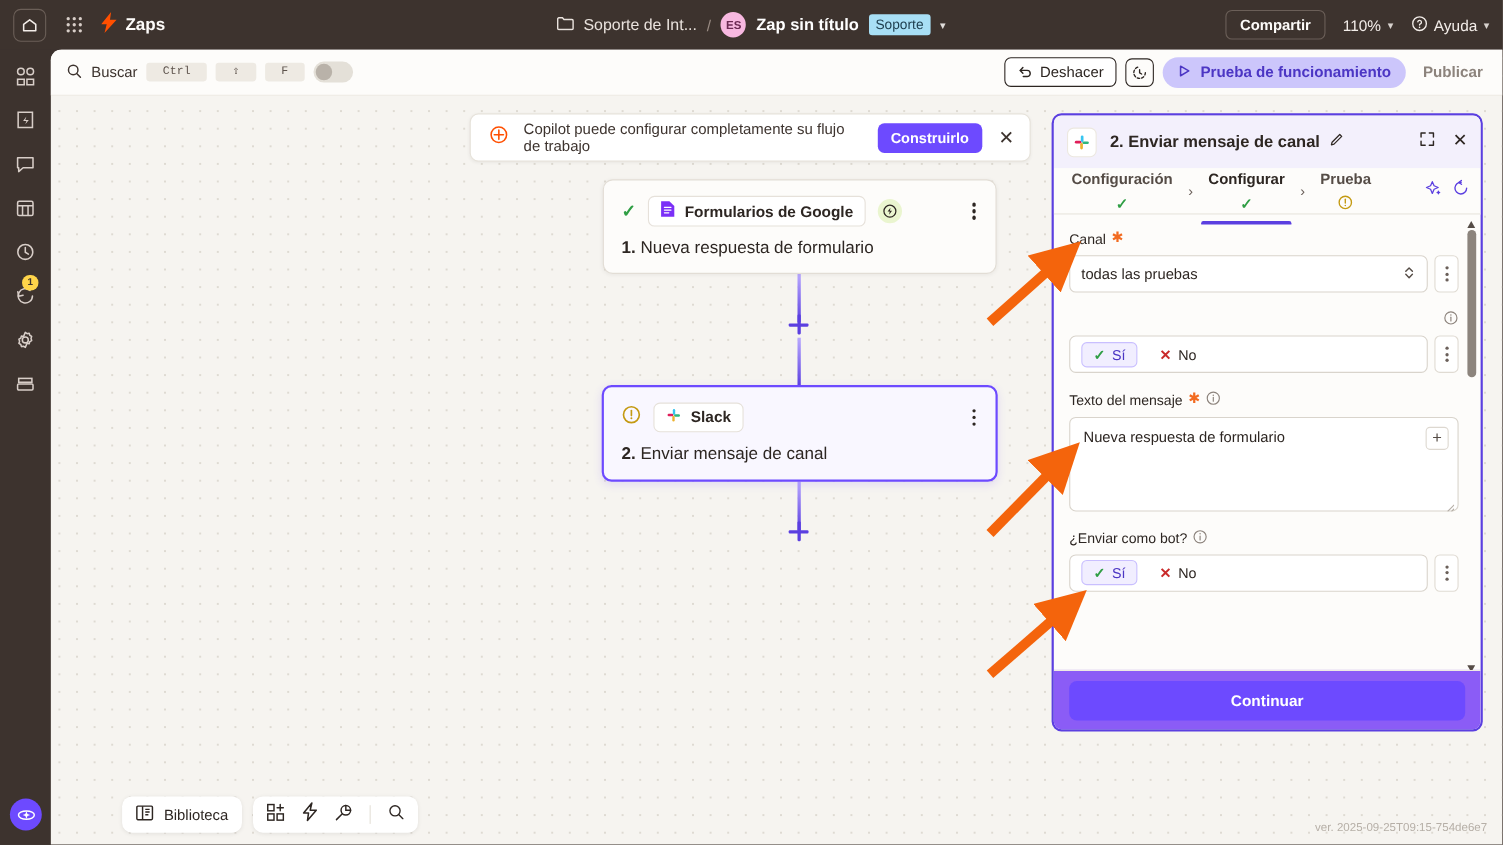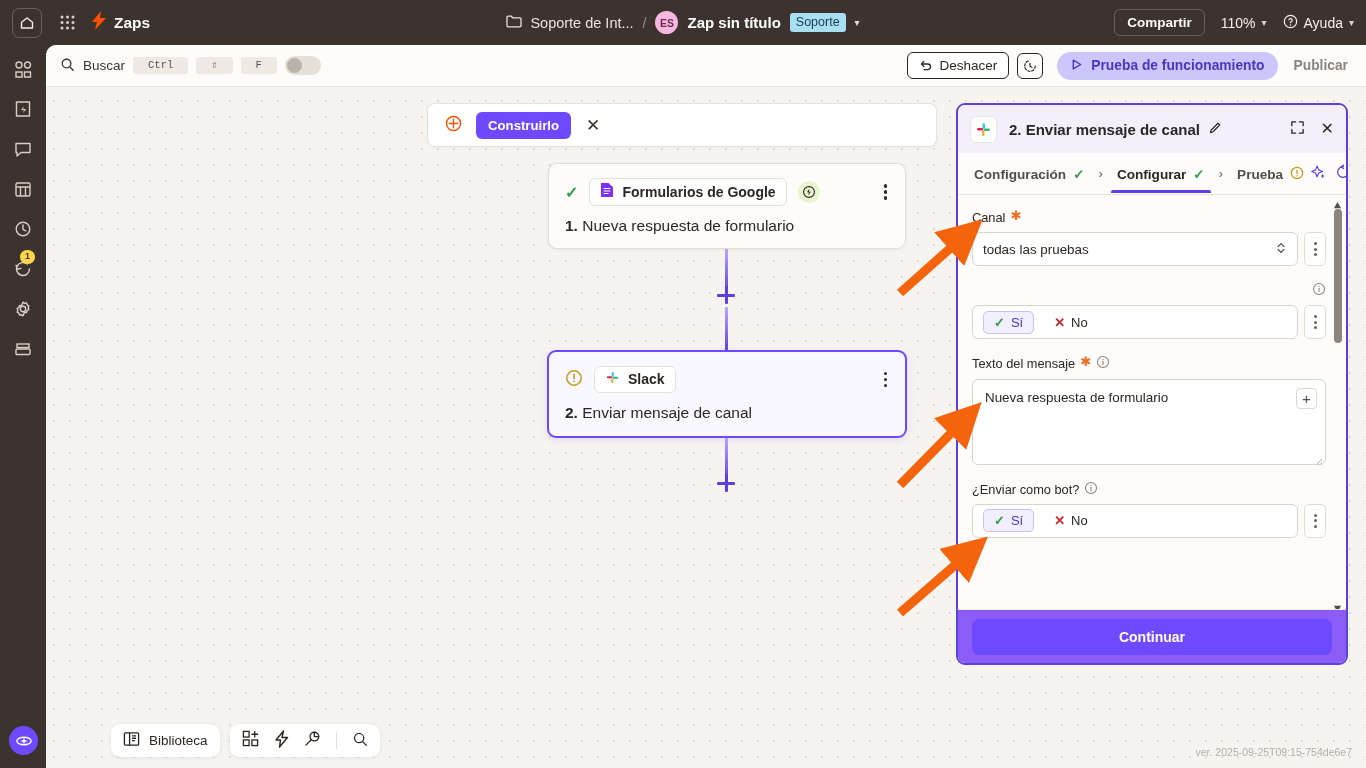--- a/index.html
+++ b/index.html
@@ -100,21 +100,21 @@
   .subbar-right { display: flex; align-items: center; gap: 8px; }
   .undo-btn {
     display:flex; align-items:center; gap:7px;
     border: 1.5px solid #2d2622; border-radius: 6px; padding: 4px 11px;
     font-size: 13.5px; color: #2d2622; background: #fff; font-weight: 500;
   }
   .hist-btn { width: 26px; height: 26px; border: 1.5px solid #2d2622; border-radius: 6px; display:flex;align-items:center;justify-content:center; }
   .test-btn {
     display:flex; align-items:center; gap:8px;
     background: #ccc6fb; color: #4c36c4; border-radius: 14px;
-    padding: 6px 13px; font-size: 13.8px; font-weight: bold; margin-left: 6px;
+    padding: 6px 13px; font-size: 13.8px; font-weight: bold; 
   }
   .publish-btn { color: #8c837c; font-size: 13.8px; font-weight: bold; padding: 6px 8px; }
 
   
   #copilot {
     position: absolute; left: 381px; top: 58px; width: 510px; height: 44px;
     background: #fff; border: 1px solid #e6e2da; border-radius: 8px;
     display: flex; align-items: center; gap: 13px; padding: 0 12px 0 16px;
     box-shadow: 0 1px 3px rgba(0,0,0,.05);
   }
@@ -184,21 +184,21 @@
   }
   .panel-title { font-size: 15px; font-weight: bold; color: #2d2622; display:flex; align-items:center; gap:8px;}
   .panel-head-actions { margin-left: auto; display: flex; align-items: center; gap: 16px; }
 
   .panel-tabs {
     height: 42px; display: flex; align-items: center; gap: 0;
     border-bottom: 1px solid #e8e4dd; padding: 0 10px; flex-shrink: 0;
     background: #fdfcfa;
   }
   .ptab { display: flex; align-items: center; gap: 7px; font-size: 13.6px; font-weight: bold;
-          color: #2d2622; padding: 11px 6px 10px; position: relative; }
+          color: #2d2622; padding: 11px 6px 10px; position: relative; flex-direction: column; }
   .ptab.active { color: #2d2622; }
   .ptab.active:after {
     content:''; position:absolute; left:0; right:0; bottom:-1px; height:3px; background:#5b3fe0; border-radius:2px 2px 0 0;
   }
   .ptab.dim { color: #554c46; font-weight: bold; }
   .tab-arrow { color: #6b605a; font-size: 13px; padding: 0 8px; }
   .tabs-right { margin-left: auto; display: flex; align-items: center; gap: 9px; }
 
   .panel-body { flex: 1; overflow: hidden; position: relative; padding: 14px 20px 8px 14px; }
   .field { margin-bottom: 16px; }
@@ -435,20 +435,21 @@
     </div>
   </div>
 
   <div id="copilot">
     <span>
       <svg width="19" height="19" viewBox="0 0 20 20" fill="none" stroke="#ff4f00" stroke-width="1.5">
         <circle cx="10" cy="10" r="7.4"></circle>
           <path d="M10 5.6v8.8M5.6 10h8.8" stroke-linecap="round"></path>
       </svg>
     </span>
+    <span class="copilot-text">Copilot puede configurar completamente su flujo de trabajo</span>
     <span class="build-btn">Construirlo</span>
     <span class="close-x">✕</span>
   </div>
 
   <div class="conn" style="left:679px; top:204px; height:44px;"></div>
   <div class="plus-node" style="left:671px; top:241px;"></div>
   <div class="conn" style="left:679px; top:262px; height:44px;"></div>
   <div class="conn" style="left:679px; top:393px; height:44px;"></div>
   <div class="plus-node" style="left:671px; top:429px;"></div>
 

